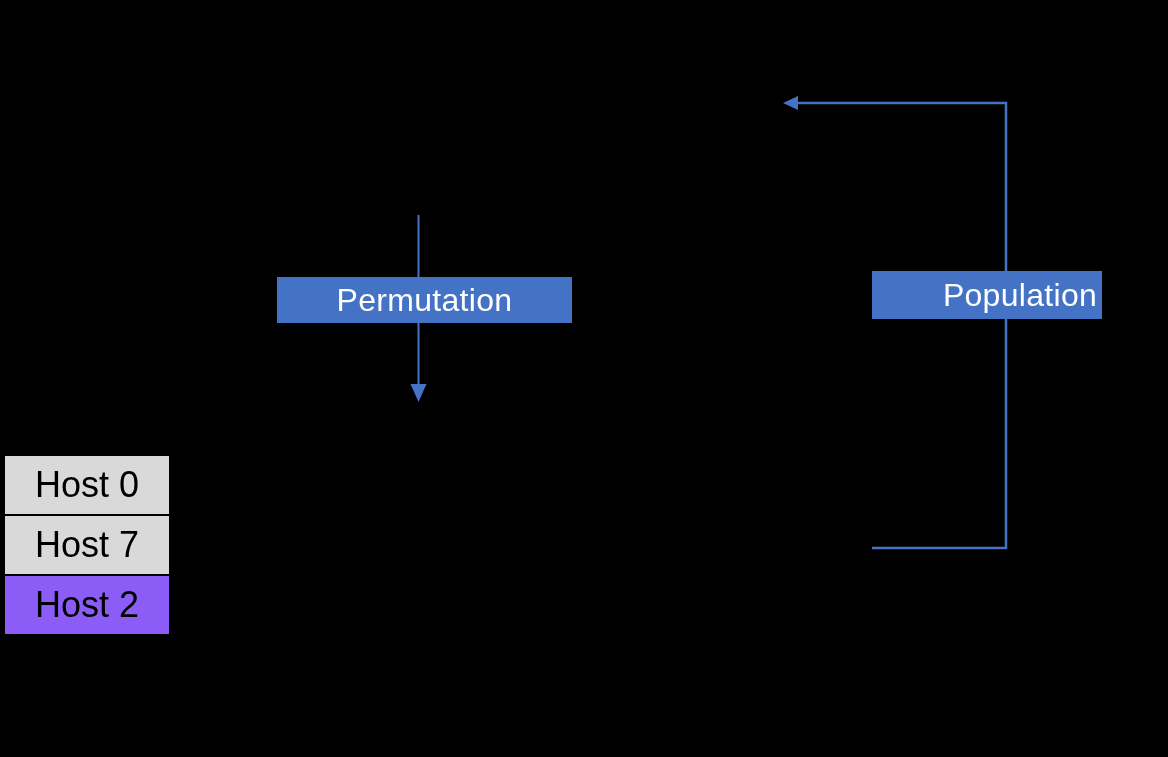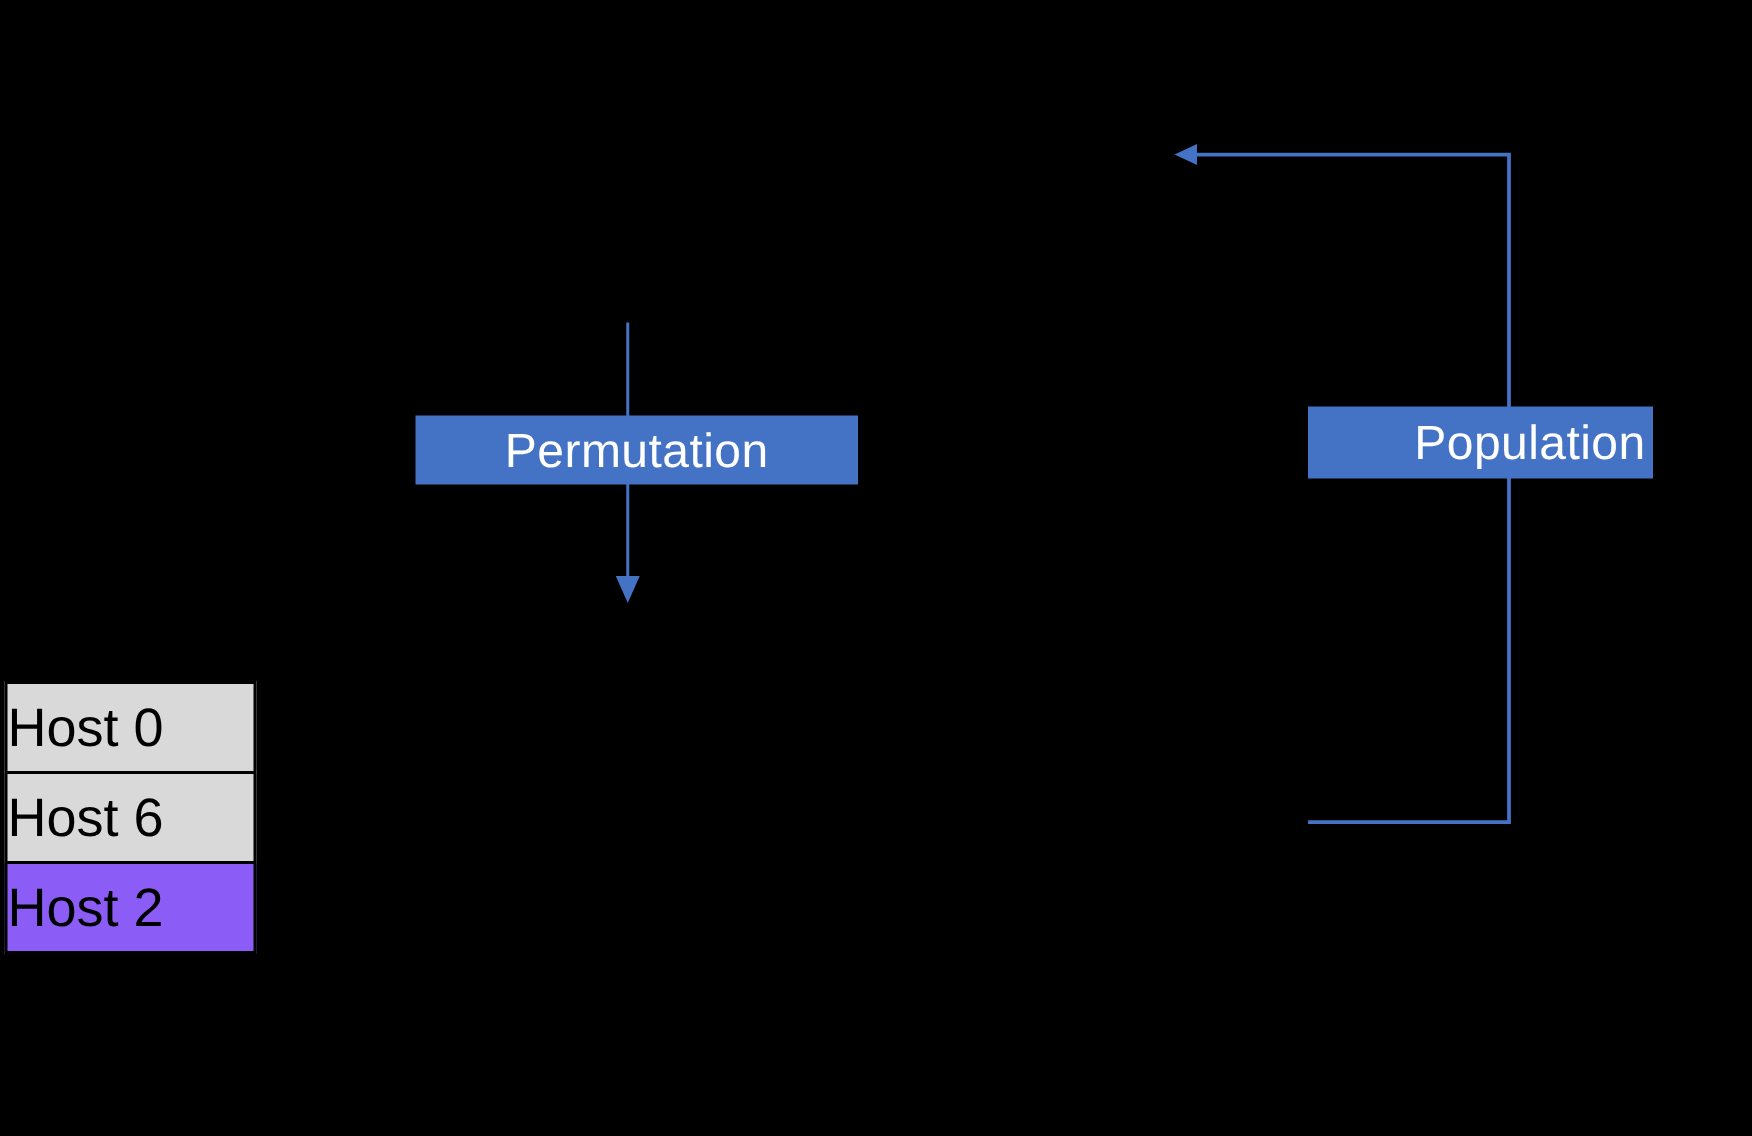--- a/index.html
+++ b/index.html
@@ -50,20 +50,21 @@
     z-index: 2;
   }
   .host-row {
     box-sizing: border-box;
     width: 168px;
     height: 62px;
     border-style: solid;
     border-width: 2px;
     display: flex;
     align-items: center;
+    justify-content: center;
     font-size: 36px;
   }
   .host-row + .host-row {
     margin-top: -2px;
   }
 </style>
 </head>
 <body>
 
 <div class="canvas" style="background-color: rgb(0, 0, 0);">
@@ -85,20 +86,20 @@
 
   <div class="label-box population" style="background-color: rgb(68, 114, 196); color: rgb(255, 255, 255);">
     <span>Population</span>
   </div>
 
   <div class="host-stack">
     <div class="host-row" style="background-color: rgb(217, 217, 217); border-color: rgb(0, 0, 0); color: rgb(0, 0, 0);">
       <span>Host 0</span>
     </div>
     <div class="host-row" style="background-color: rgb(217, 217, 217); border-color: rgb(0, 0, 0); color: rgb(0, 0, 0);">
-      <span>Host 6</span>
+      <span>Host 7</span>
     </div>
     <div class="host-row" style="background-color: #8b5cf6; border-color: rgb(0, 0, 0); color: rgb(0, 0, 0);">
       <span>Host 2</span>
     </div>
   </div>
 
 </div>
 
 </body></html>

